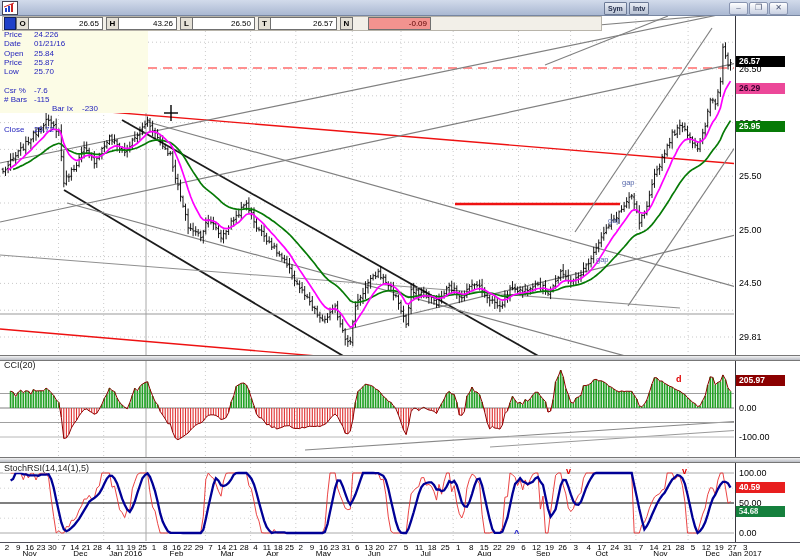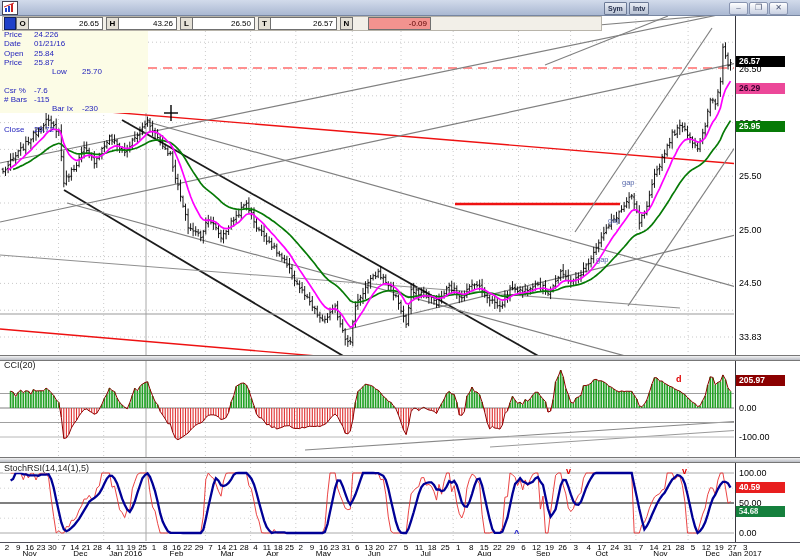--- a/index.html
+++ b/index.html
@@ -155,41 +155,41 @@
       <div class="qb-value" style="left: 270px; width: 62px;">26.57</div>
       <div class="qb-label" style="left: 340px; width: 11px;">N</div>
       <div class="qb-value qb-neg" style="left: 368px; width: 58px;">-0.09</div>
     </div>
 
   <div id="infopanel">
       <div class="ip-row" style="top: 1px;"><span class="ip-label">Price</span><span>24.226</span></div>
       <div class="ip-row" style="top: 10.3px;"><span class="ip-label">Date</span><span>01/21/16</span></div>
       <div class="ip-row" style="top: 19.6px;"><span class="ip-label">Open</span><span>25.84</span></div>
       <div class="ip-row" style="top: 28.9px;"><span class="ip-label">Price</span><span>25.87</span></div>
-      <div class="ip-row" style="top: 38.2px; margin-left: 48px;"><span class="ip-label">Low</span><span>25.70</span></div>
+      <div class="ip-row" style="top: 38.2px;"><span class="ip-label">Low</span><span>25.70</span></div>
       <div class="ip-row" style="top: 47.5px; margin-top: 48px;"><span class="ip-label">Close</span><span>25.72</span></div>
       <div class="ip-row" style="top: 56.8px;"><span class="ip-label">Csr %</span><span>-7.6</span></div>
       <div class="ip-row" style="top: 66.1px;"><span class="ip-label"># Bars</span><span>-115</span></div>
       <div class="ip-row" style="top: 75.4px; padding-left: 48px;"><span class="ip-label">Bar Ix</span><span>-230</span></div>
     </div>
 
   <div class="panel-label" style="left:3px;top:360px;">CCI(20)</div>
   <div class="panel-label" style="left:3px;top:463px;">StochRSI(14,14(1),5)</div>
 
   <div class="splitter" style="top:355px;"></div>
   <div class="splitter" style="top:457px;"></div>
 
   <div id="axis-col"></div>
   <div id="axis-labels">
       <div class="ax-label" style="top: 64px;">26.50</div>
       <div class="ax-label" style="top: 117.6px;">26.00</div>
       <div class="ax-label" style="top: 171.2px;">25.50</div>
       <div class="ax-label" style="top: 224.8px;">25.00</div>
       <div class="ax-label" style="top: 278.4px;">24.50</div>
-      <div class="ax-label" style="top: 332px;">33.83</div>
+      <div class="ax-label" style="top: 332px;">29.81</div>
       <div class="ax-label" style="top: 403px;">0.00</div>
       <div class="ax-label" style="top: 432px;">-100.00</div>
       <div class="ax-label" style="top: 468px;">100.00</div>
       <div class="ax-label" style="top: 498px;">50.00</div>
       <div class="ax-label" style="top: 528px;">0.00</div>
       <div class="ax-badge" style="top: 55.5px; background: rgb(0, 0, 0); color: rgb(255, 255, 255);">26.57</div>
       <div class="ax-badge" style="top: 82.5px; background: #ec4899; color: rgb(58, 0, 48);">26.29</div>
       <div class="ax-badge" style="top: 120.5px; background: rgb(6, 122, 6); color: rgb(255, 255, 255);">25.95</div>
       <div class="ax-badge" style="top: 374.5px; background: rgb(139, 0, 0); color: rgb(255, 255, 255);">205.97</div>
       <div class="ax-badge" style="top: 481.5px; background: rgb(232, 30, 30); color: rgb(255, 255, 255);">40.59</div>

